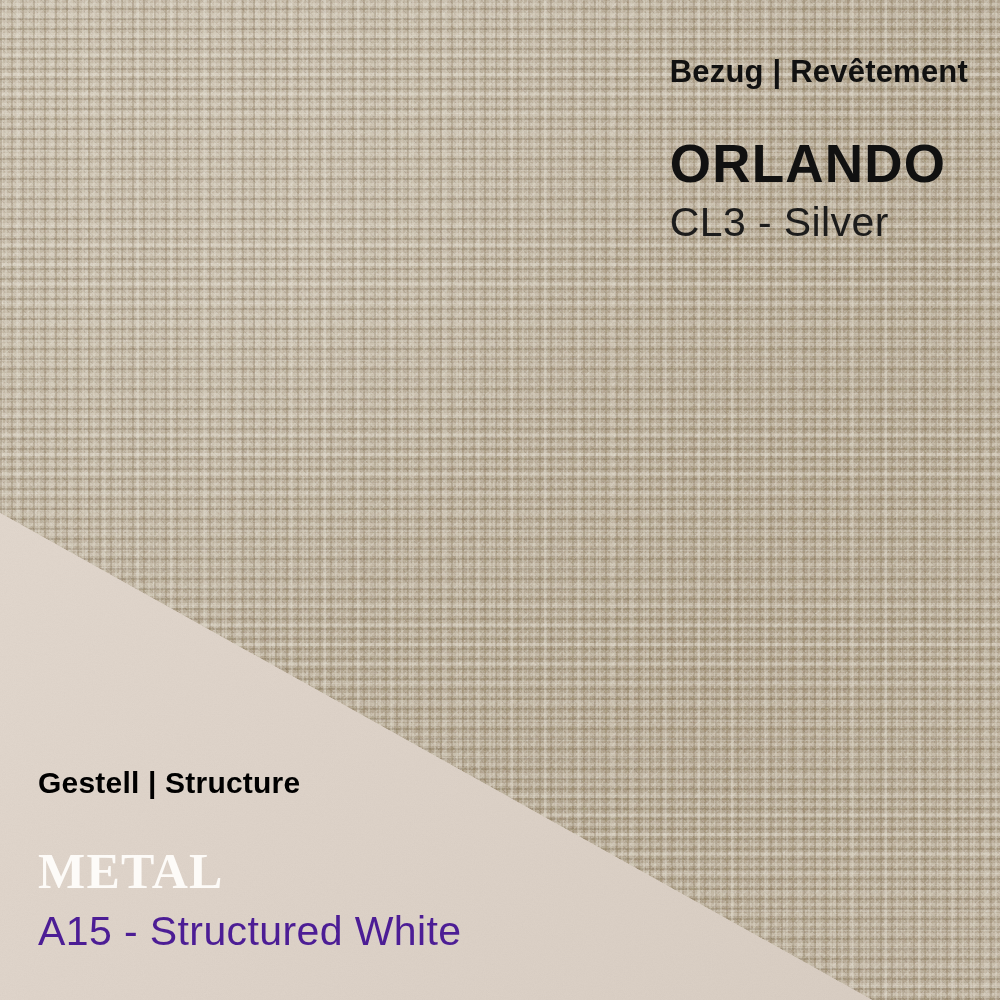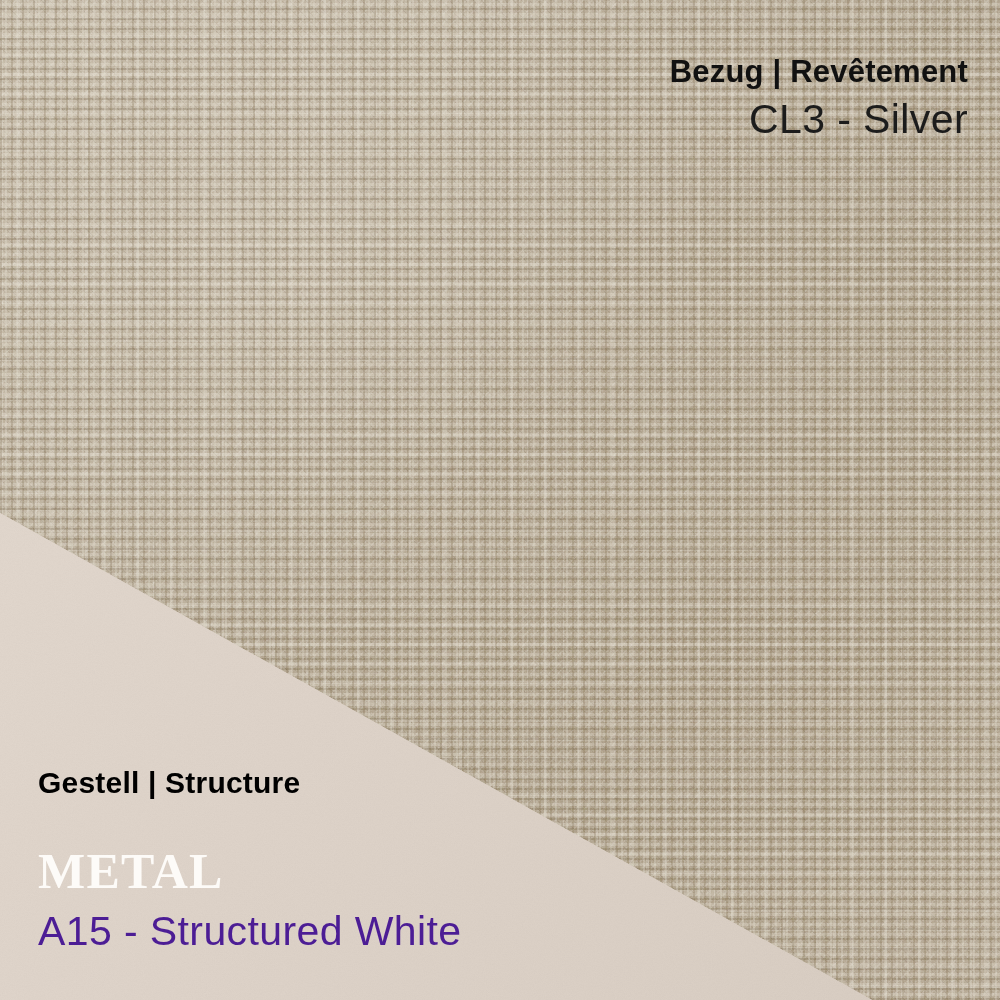--- a/index.html
+++ b/index.html
@@ -103,21 +103,21 @@
     clip-path: polygon(0% 51.3%, 87.2% 100%, 0% 100%);
     opacity: 0.45;
     mix-blend-mode: multiply;
   }
 
   
   .fabric-info {
     position: absolute;
     top: 56px;
     right: 32px;
-    text-align: right;
+    text-align: left;
     line-height: 1;
   }
   .fabric-info .kicker {
     font-size: 31px;
     font-weight: 700;
     color: #111111;
     letter-spacing: 0.2px;
     white-space: nowrap;
   }
   .fabric-info .product-name {
@@ -197,20 +197,21 @@
       <filter id="metalNoise" x="0" y="0" width="100%" height="100%">
         <feTurbulence type="fractalNoise" baseFrequency="0.9" numOctaves="2" seed="3" result="m"></feTurbulence>
         <feColorMatrix in="m" type="saturate" values="0"></feColorMatrix>
       </filter>
     </defs>
     <rect width="1000" height="1000" filter="url(#metalNoise)" opacity="0.12"></rect>
   </svg>
 
   <div class="fabric-info">
     <div class="kicker">Bezug | Revêtement</div>
+    <div class="product-name">ORLANDO</div>
     <div class="product-code">CL3 - Silver</div>
   </div>
 
   <div class="metal-info">
     <div class="kicker">Gestell | Structure</div>
     <div class="product-name">METAL</div>
     <div class="product-code">A15 - Structured White</div>
   </div>
 
 </div>

